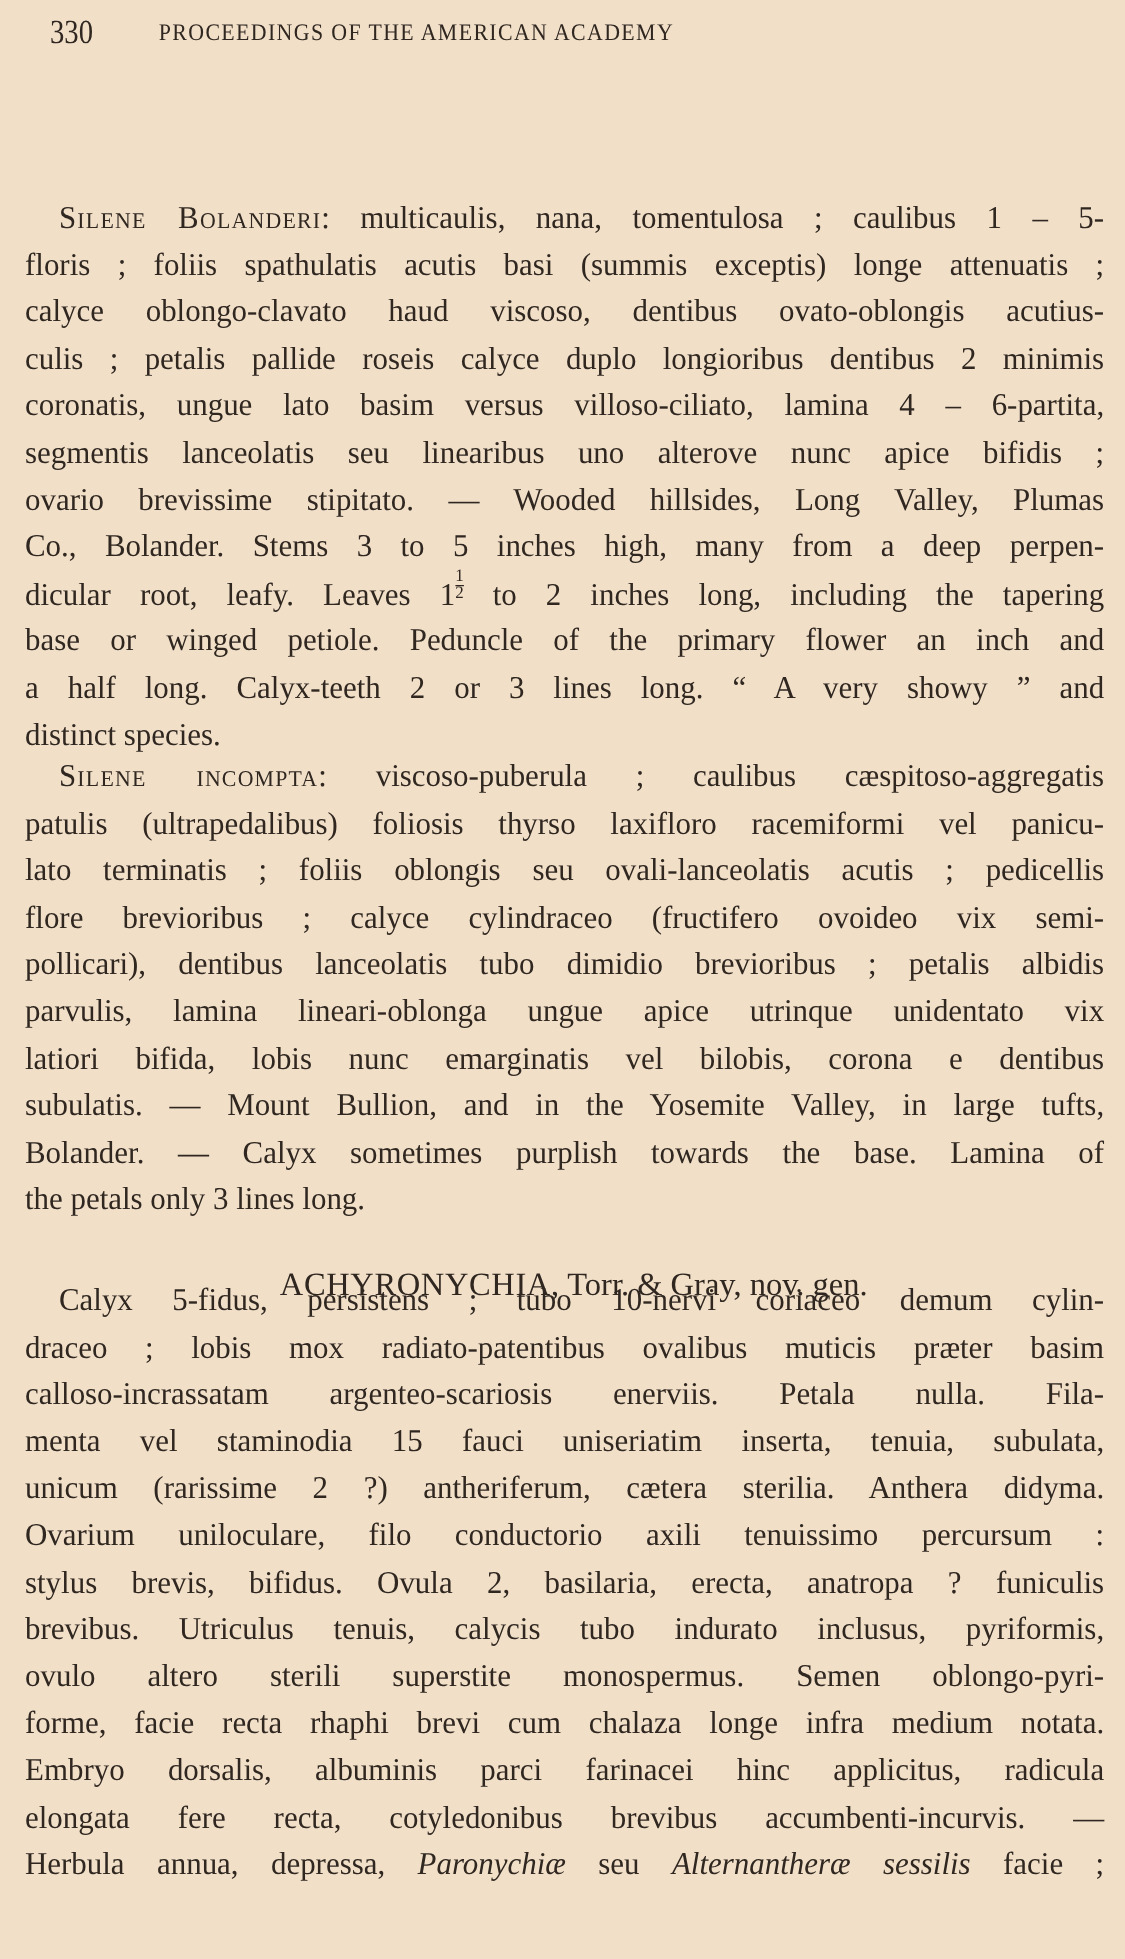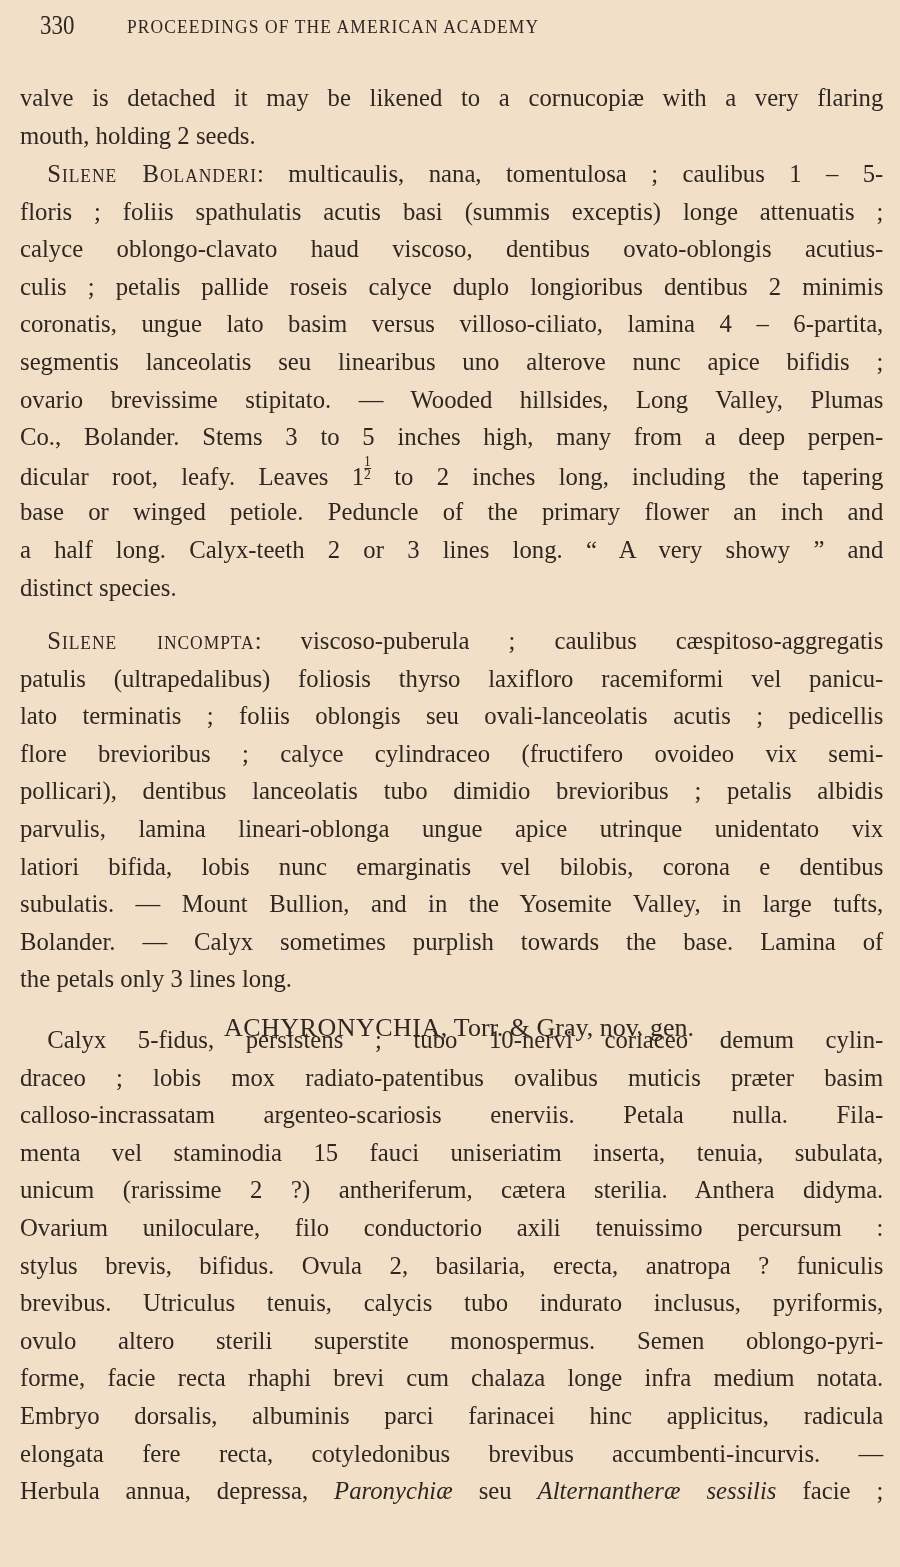--- a/index.html
+++ b/index.html
@@ -109,41 +109,37 @@
 </head>
 <body>
 
 <div class="page">
 
   <div class="running-head">
     <span class="page-number">330</span>
     <span class="running-title">PROCEEDINGS OF THE AMERICAN ACADEMY</span>
   </div>
 
-  <div class="body-text" style="top: 79px;">
-    <span class="line">valve is detached it may be likened to a cornucopiæ with a very flaring</span>
-    <span class="line last">mouth, holding 2 seeds.</span>
-  </div>
 
   <div class="body-text" style="top: 155px;">
     <span class="line indent"><span class="sc">Silene Bolanderi</span><span>: multicaulis, nana, tomentulosa ; caulibus 1 – 5-</span></span>
     <span class="line">floris ; foliis spathulatis acutis basi (summis exceptis) longe attenuatis ;</span>
     <span class="line">calyce oblongo-clavato haud viscoso, dentibus ovato-oblongis acutius-</span>
     <span class="line">culis ; petalis pallide roseis calyce duplo longioribus dentibus 2 minimis</span>
     <span class="line">coronatis, ungue lato basim versus villoso-ciliato, lamina 4 – 6-partita,</span>
     <span class="line">segmentis lanceolatis seu linearibus uno alterove nunc apice bifidis ;</span>
     <span class="line">ovario brevissime stipitato. — Wooded hillsides, Long Valley, Plumas</span>
     <span class="line">Co., Bolander.   Stems 3 to 5 inches high, many from a deep perpen-</span>
     <span class="line"><span>dicular root, leafy.   Leaves 1</span><span class="frac"><span class="num">1</span><span class="den">2</span></span><span> to 2 inches long, including the tapering</span></span>
     <span class="line">base or winged petiole.   Peduncle of the primary flower an inch and</span>
     <span class="line">a half long.   Calyx-teeth 2 or 3 lines long.   “ A very showy ” and</span>
     <span class="line last">distinct species.</span>
   </div>
 
-  <div class="body-text" style="top: 622px;">
+  <div class="body-text" style="top: 602px;">
     <span class="line indent"><span class="sc">Silene incompta</span><span>: viscoso-puberula ; caulibus cæspitoso-aggregatis</span></span>
     <span class="line">patulis (ultrapedalibus) foliosis thyrso laxifloro racemiformi vel panicu-</span>
     <span class="line">lato terminatis ; foliis oblongis seu ovali-lanceolatis acutis ; pedicellis</span>
     <span class="line">flore brevioribus ; calyce cylindraceo (fructifero ovoideo vix semi-</span>
     <span class="line">pollicari), dentibus lanceolatis tubo dimidio brevioribus ; petalis albidis</span>
     <span class="line">parvulis, lamina lineari-oblonga ungue apice utrinque unidentato vix</span>
     <span class="line">latiori bifida, lobis nunc emarginatis vel bilobis, corona e dentibus</span>
     <span class="line">subulatis. — Mount Bullion, and in the Yosemite Valley, in large tufts,</span>
     <span class="line">Bolander. — Calyx sometimes purplish towards the base.   Lamina of</span>
     <span class="line last">the petals only 3 lines long.</span>

